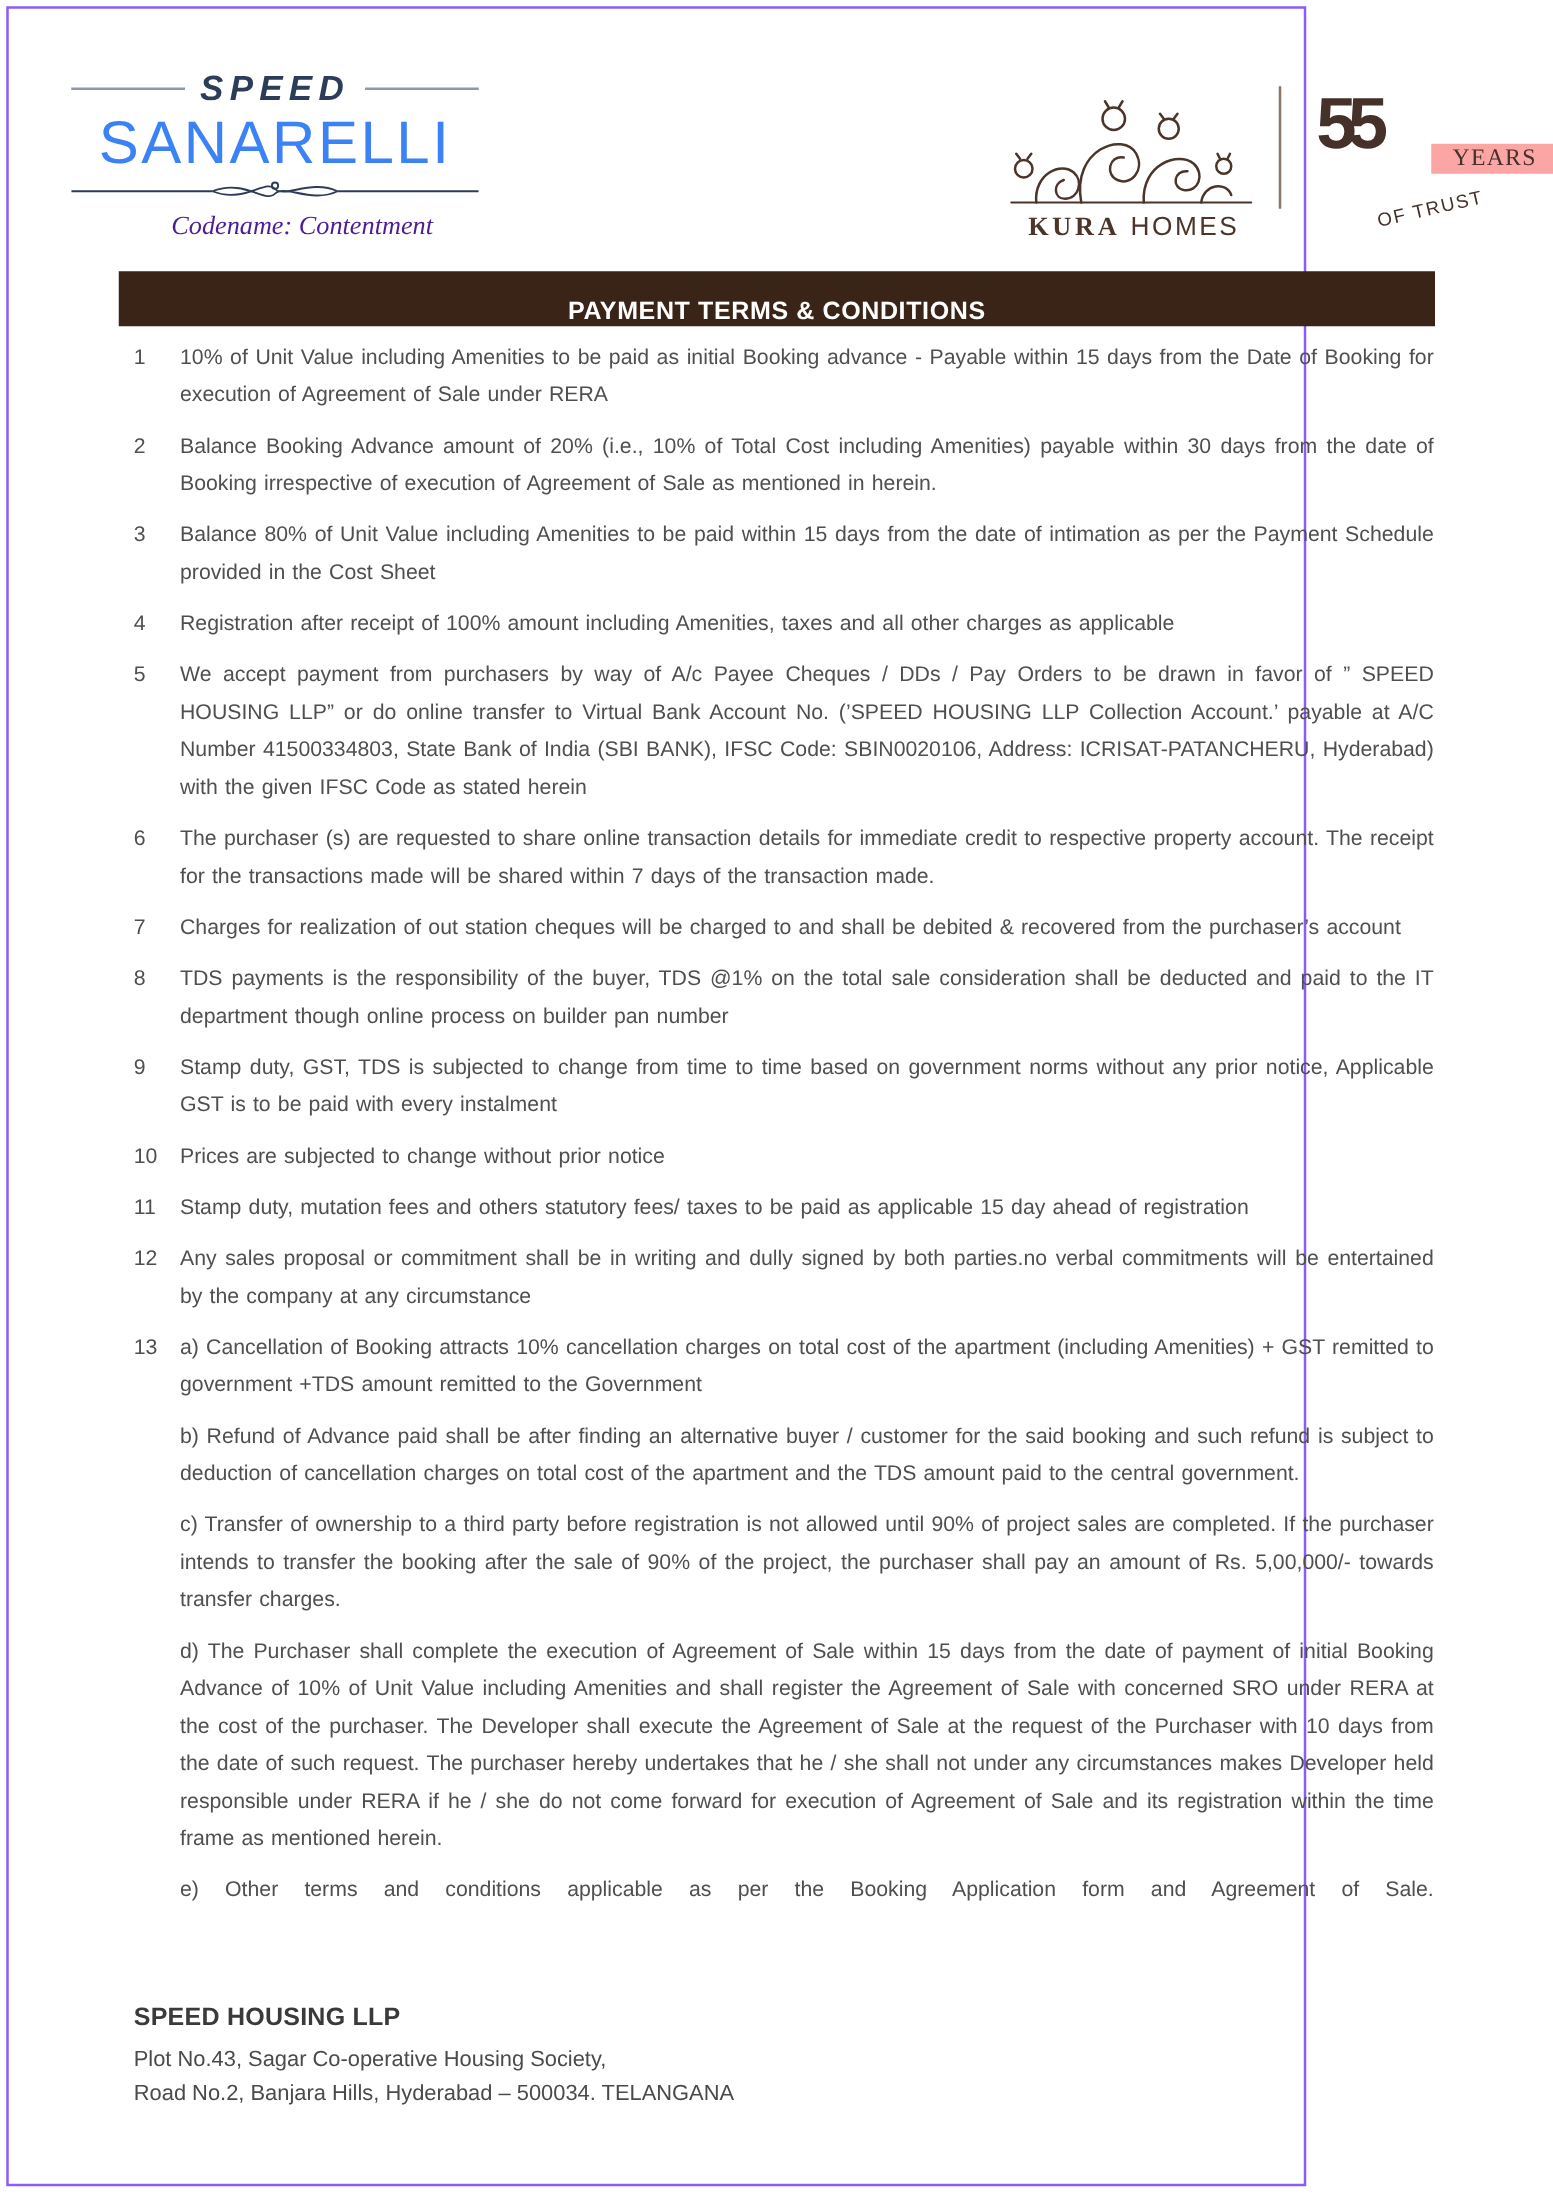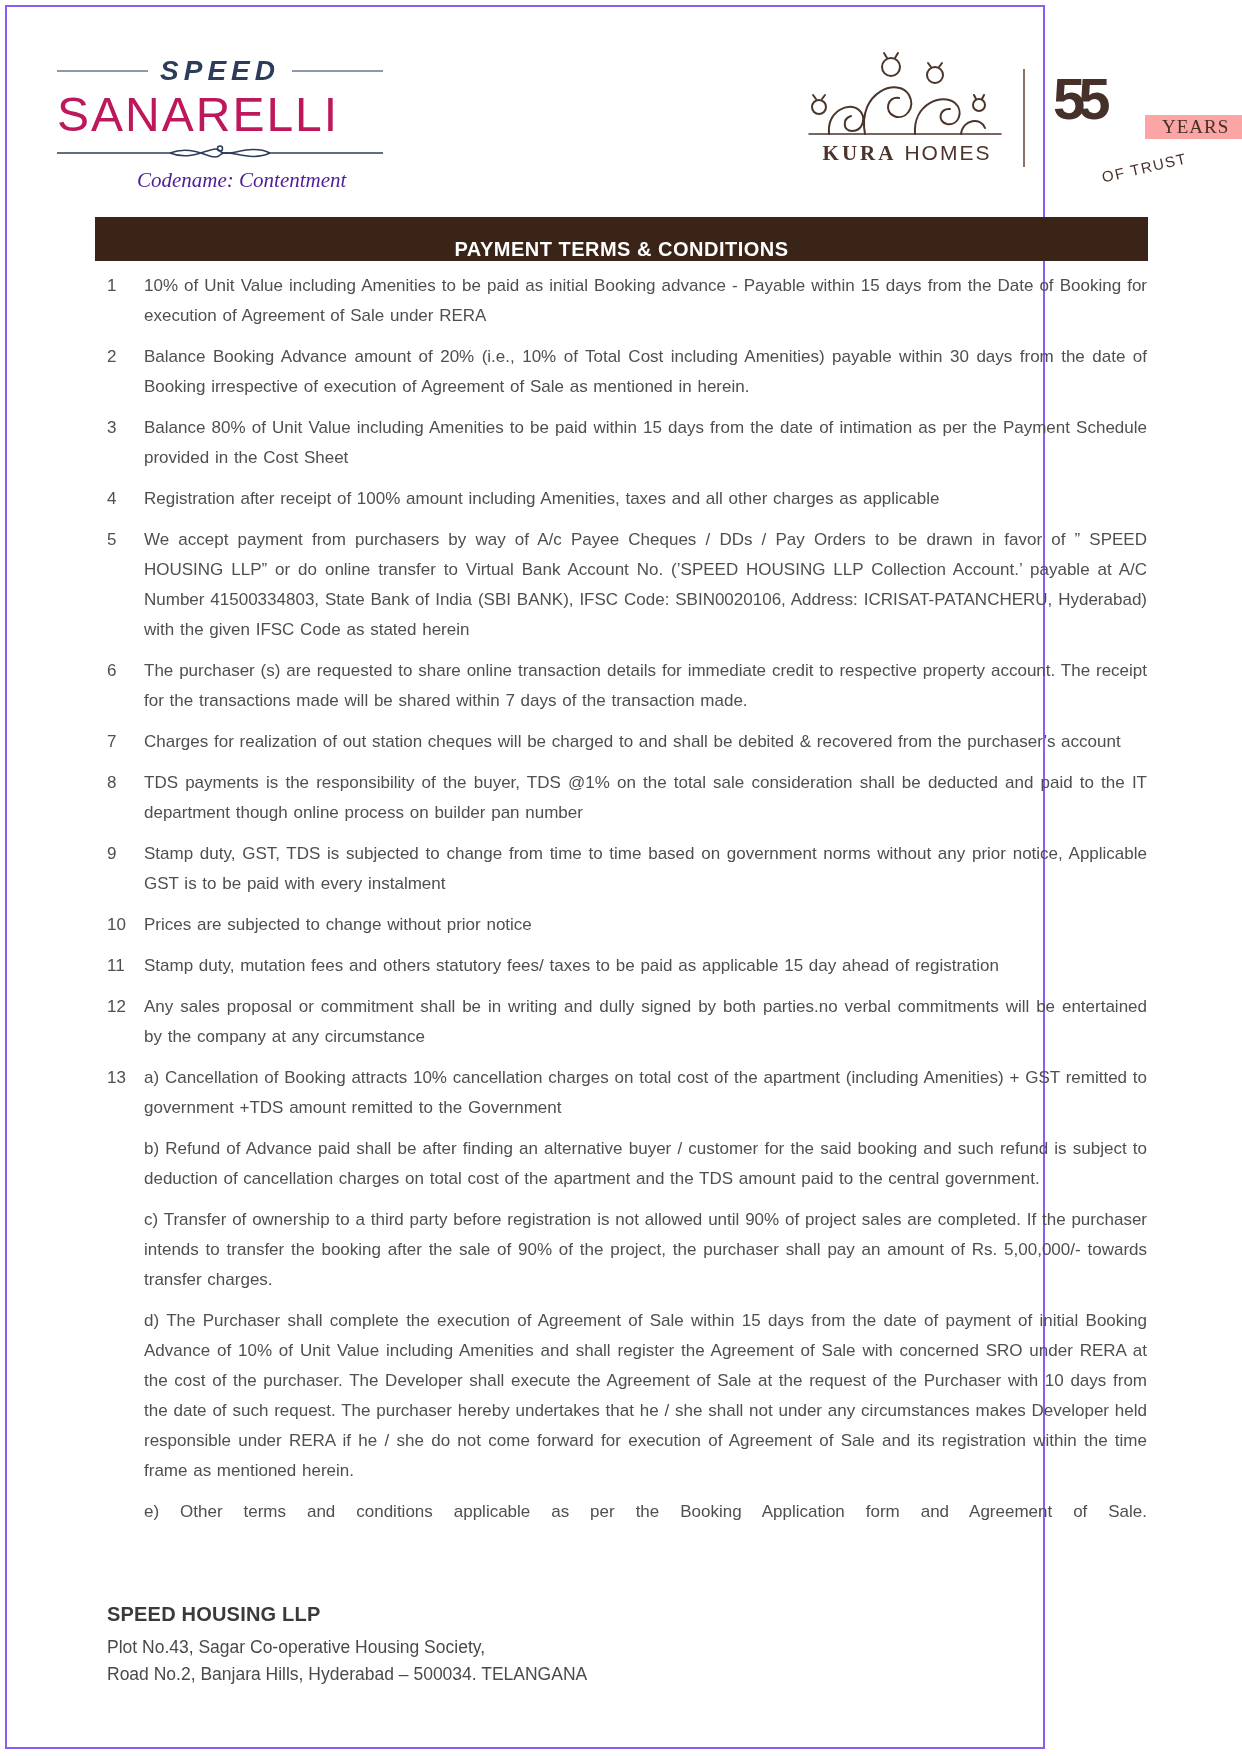--- a/index.html
+++ b/index.html
@@ -7,26 +7,26 @@
   .page {
     position:absolute; left:5px; top:5px; width:1040px; height:1744px;
     background:#fff; border:2px solid #8b5cf6;
   }
 
   
   .brand { position:absolute; left:50px; top:48px; width:326px; }
   .brand-top { display:flex; align-items:center; gap:12px; }
   .brand-top .rule { flex:1; height:2px; background:#8d99a6; }
   .brand-speed { font-style:italic; font-weight:800; font-size:28px; letter-spacing:5px; color:#2c3c59; }
-  .brand-main { margin-top:4px; font-size:48px; letter-spacing:2px; color:#be185d; line-height:1.0; }
+  .brand-main { margin-top:4px; text-align:center; font-size:48px; letter-spacing:2px; color:#3b82f6; line-height:1.0; }
   .brand-flourish { display:block; margin-top:4px; }
   .brand-tagline { margin:5px 0 0 80px; font-family:"Liberation Serif", serif; font-style:italic; font-size:21px; color:#4c1d95; }
 
   
-  .kura { position:absolute; left:800px; top:40px; width:200px; text-align:right; }
+  .kura { position:absolute; left:800px; top:68px; width:200px; text-align:right; }
   .kura-name { margin-top:2px; display:flex; justify-content:center; align-items:baseline; gap:8px; color:#4b352b; font-size:21px; }
   .kura-name .k1 { font-family:"Liberation Serif", serif; font-weight:700; letter-spacing:3px; }
   .kura-name .k2 { font-family:"Liberation Sans", sans-serif; font-weight:400; letter-spacing:2px; }
   .logo-divider { position:absolute; left:1016px; top:62px; width:2px; height:98px; background:#8a7468; }
   .badge { position:absolute; left:1046px; top:64px; width:160px; height:125px; color:#46302a; }
   .badge-55 { font-size:58px; font-weight:700; line-height:0.95; letter-spacing:-7px; }
   .badge-years { position:absolute; left:92px; top:44px; font-family:"Liberation Serif", serif; font-size:19px; letter-spacing:1px; background:#fca5a5; padding:1px 17px; }
   .badge-trust { position:absolute; left:48px; top:88px; font-size:15px; letter-spacing:1.5px; transform:rotate(-13deg); white-space:nowrap; }
 
   

